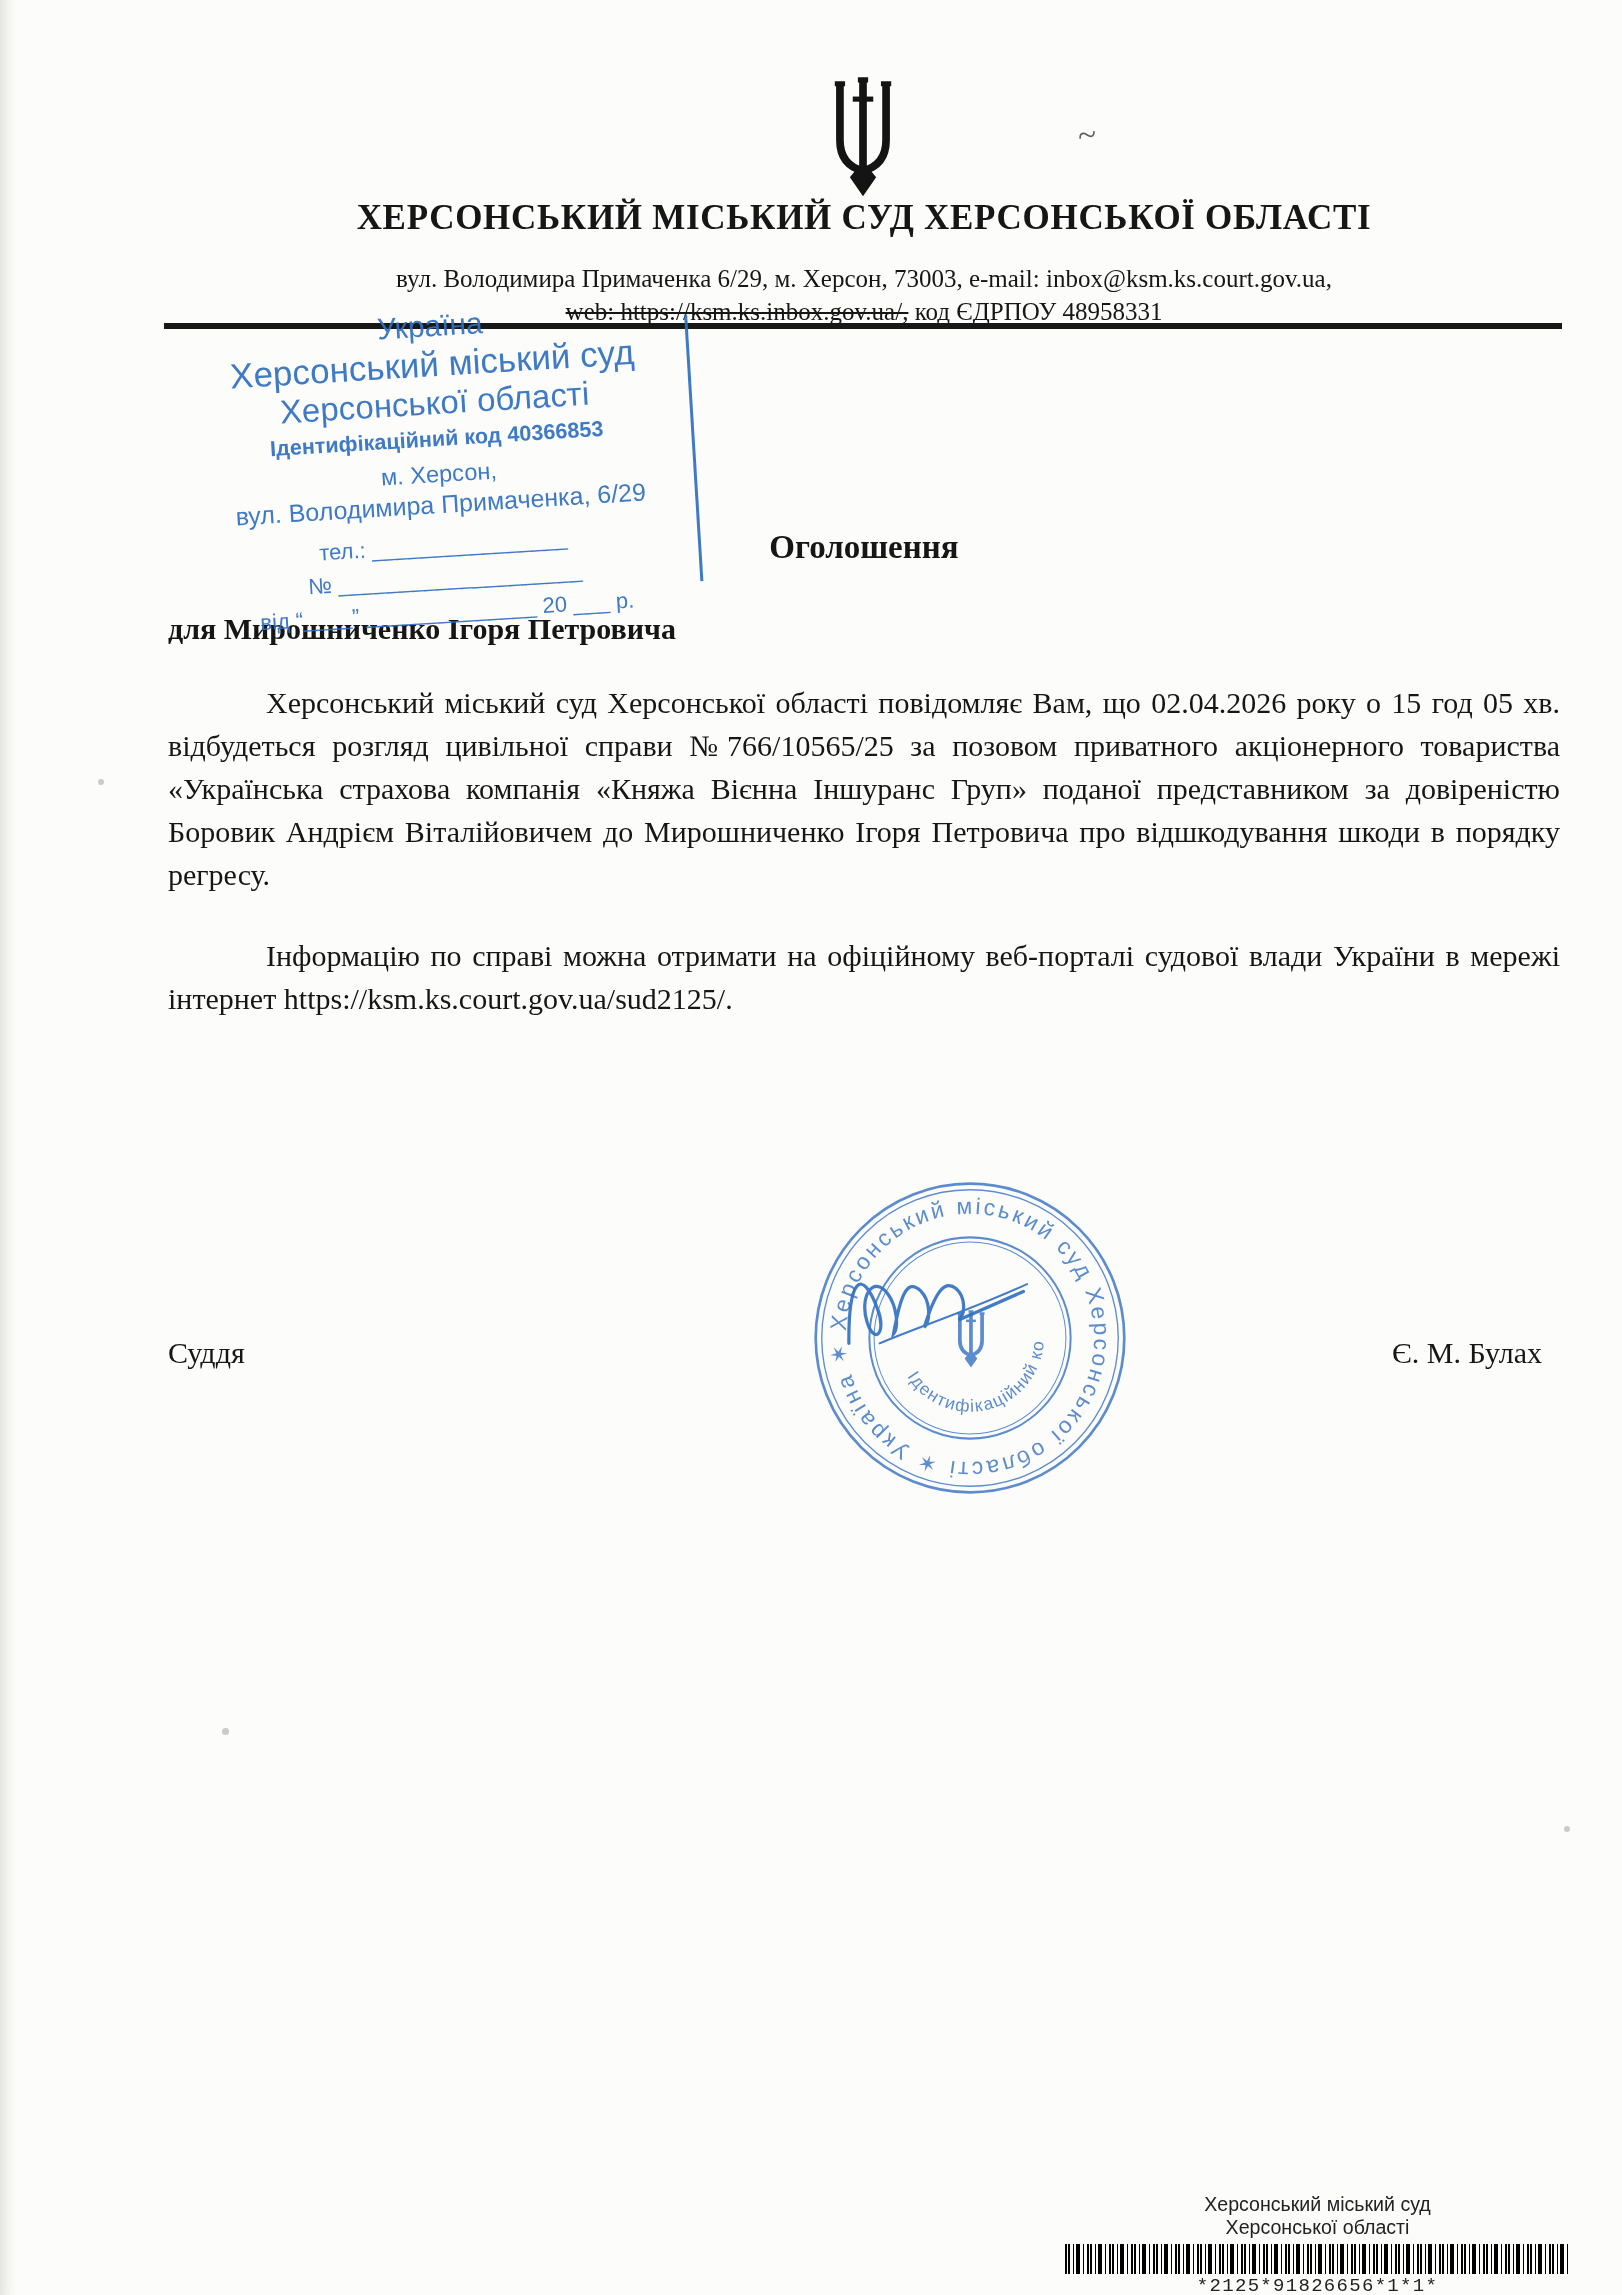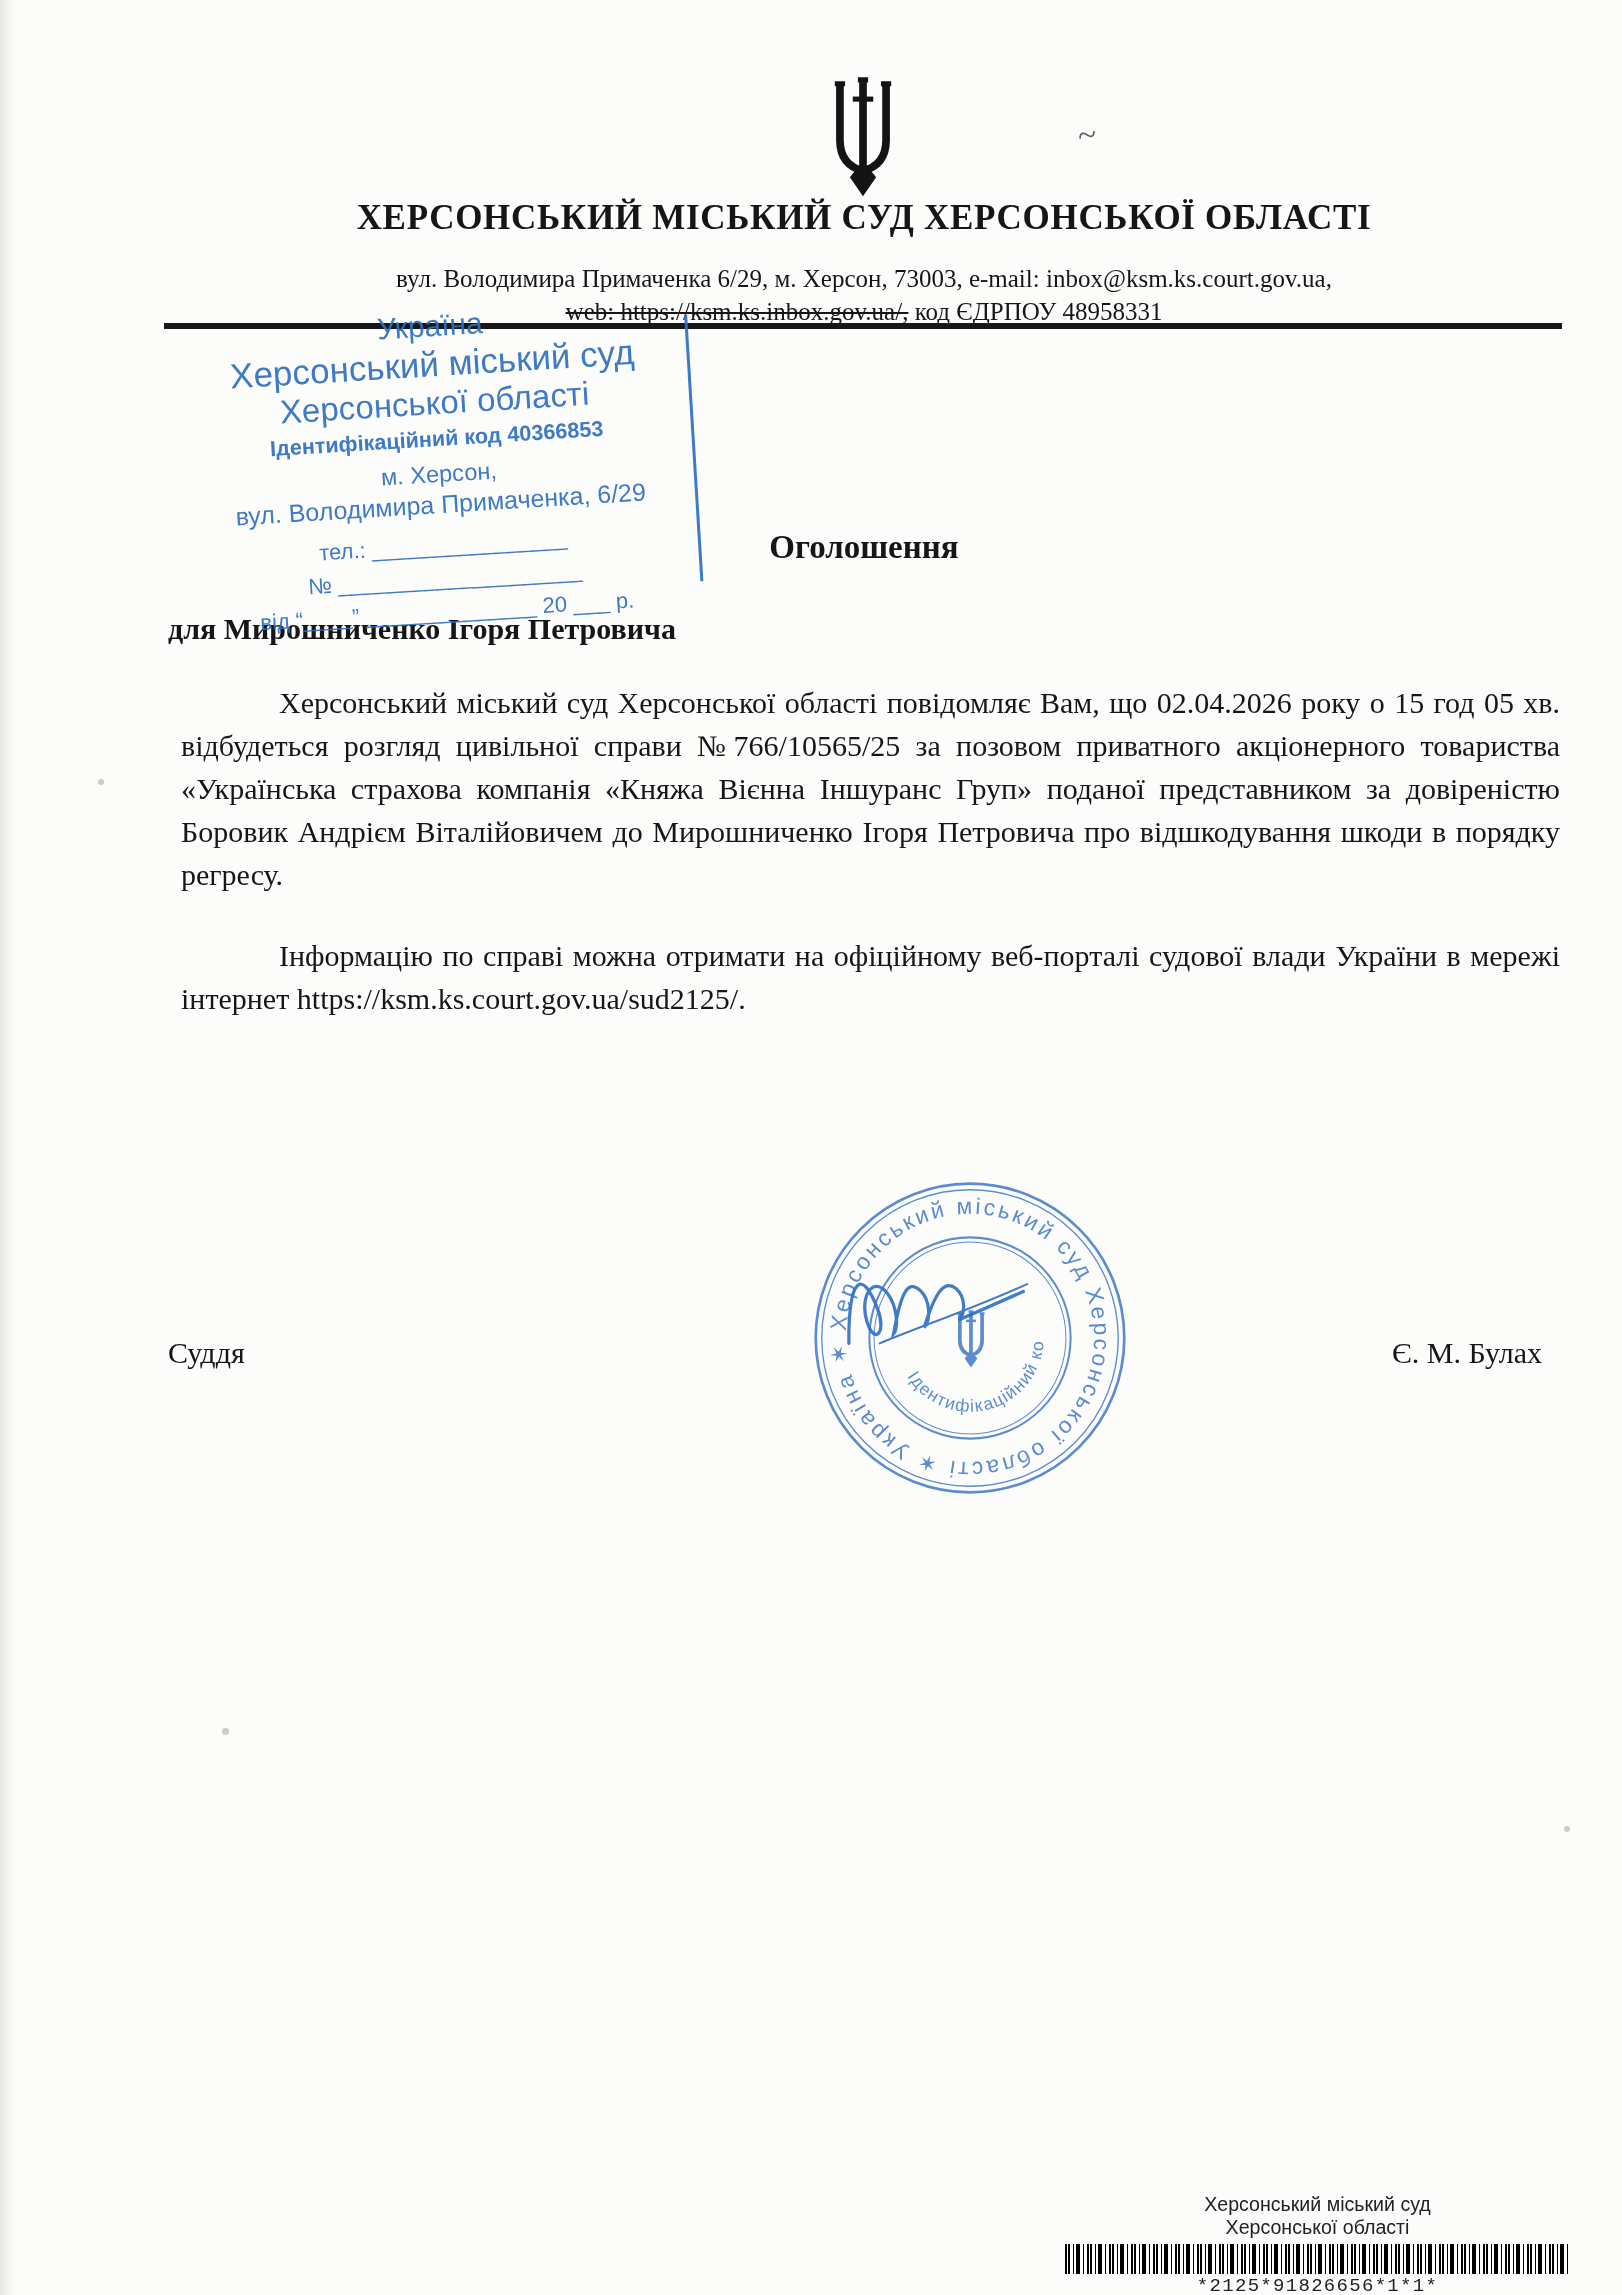--- a/index.html
+++ b/index.html
@@ -45,21 +45,21 @@
   .stamp-right-line{position:absolute;right:-11.8px;top:22px;height:267px;width:2.6px;background:currentColor;}
 
   
   .ref{position:absolute;left:168px;top:364px;font-size:27.5px;line-height:41px;z-index:2;}
 
   
   .doc-title{position:absolute;left:168px;top:529px;width:1392px;text-align:center;font-size:33px;font-weight:bold;}
   .addressee{position:absolute;left:168px;top:612px;width:1392px;font-size:30px;font-weight:bold;}
 
   .body-text{position:absolute;left:168px;top:681px;width:1392px;font-size:30px;line-height:43px;text-align:justify;}
-  .body-text p{margin:0 0 38px 13px;text-indent:98px;}
+  .body-text p{margin:0 0 38px 0;text-indent:98px;}
 
   
   .sign-row{position:absolute;left:168px;top:1336px;width:1374px;display:flex;justify-content:space-between;font-size:30px;z-index:3;gap:16px;}
 
   
   .seal{position:absolute;left:809px;top:1177px;width:322px;height:322px;opacity:.82;z-index:2;}
   .scribble{position:absolute;left:830px;top:1225px;width:222px;height:124px;transform:rotate(-12deg);z-index:4;opacity:.9;}
 
   
   .footer{position:absolute;left:1056px;top:2193px;width:523px;text-align:center;

